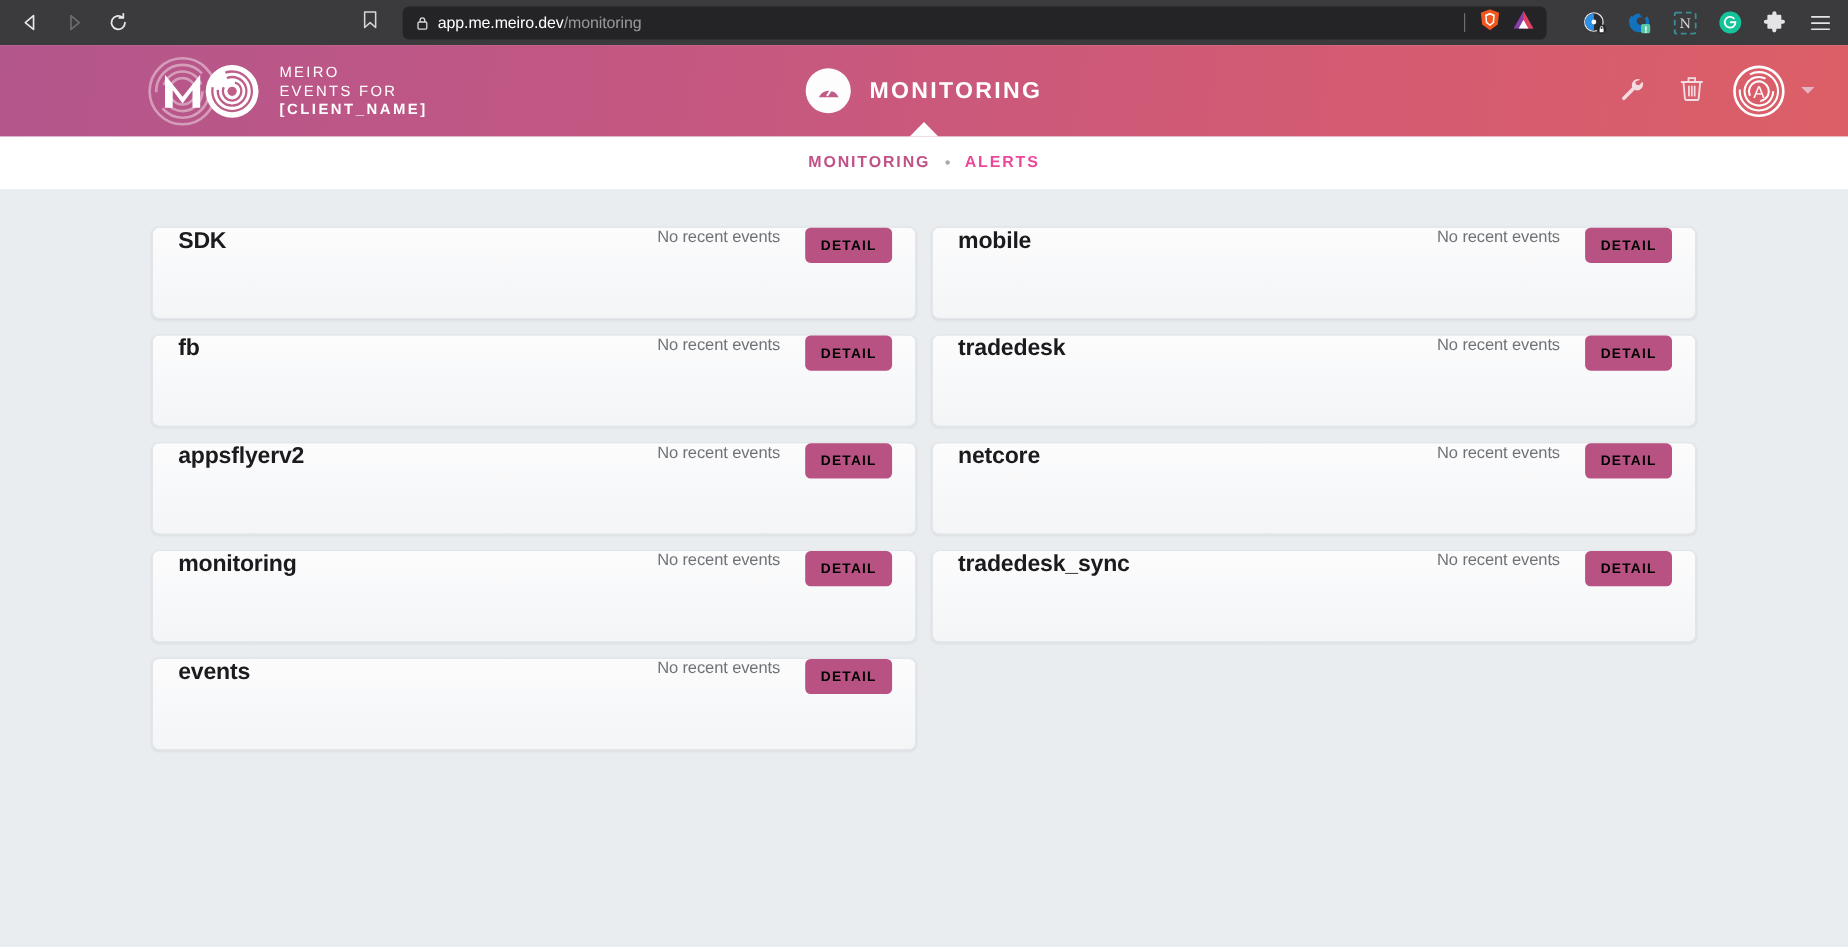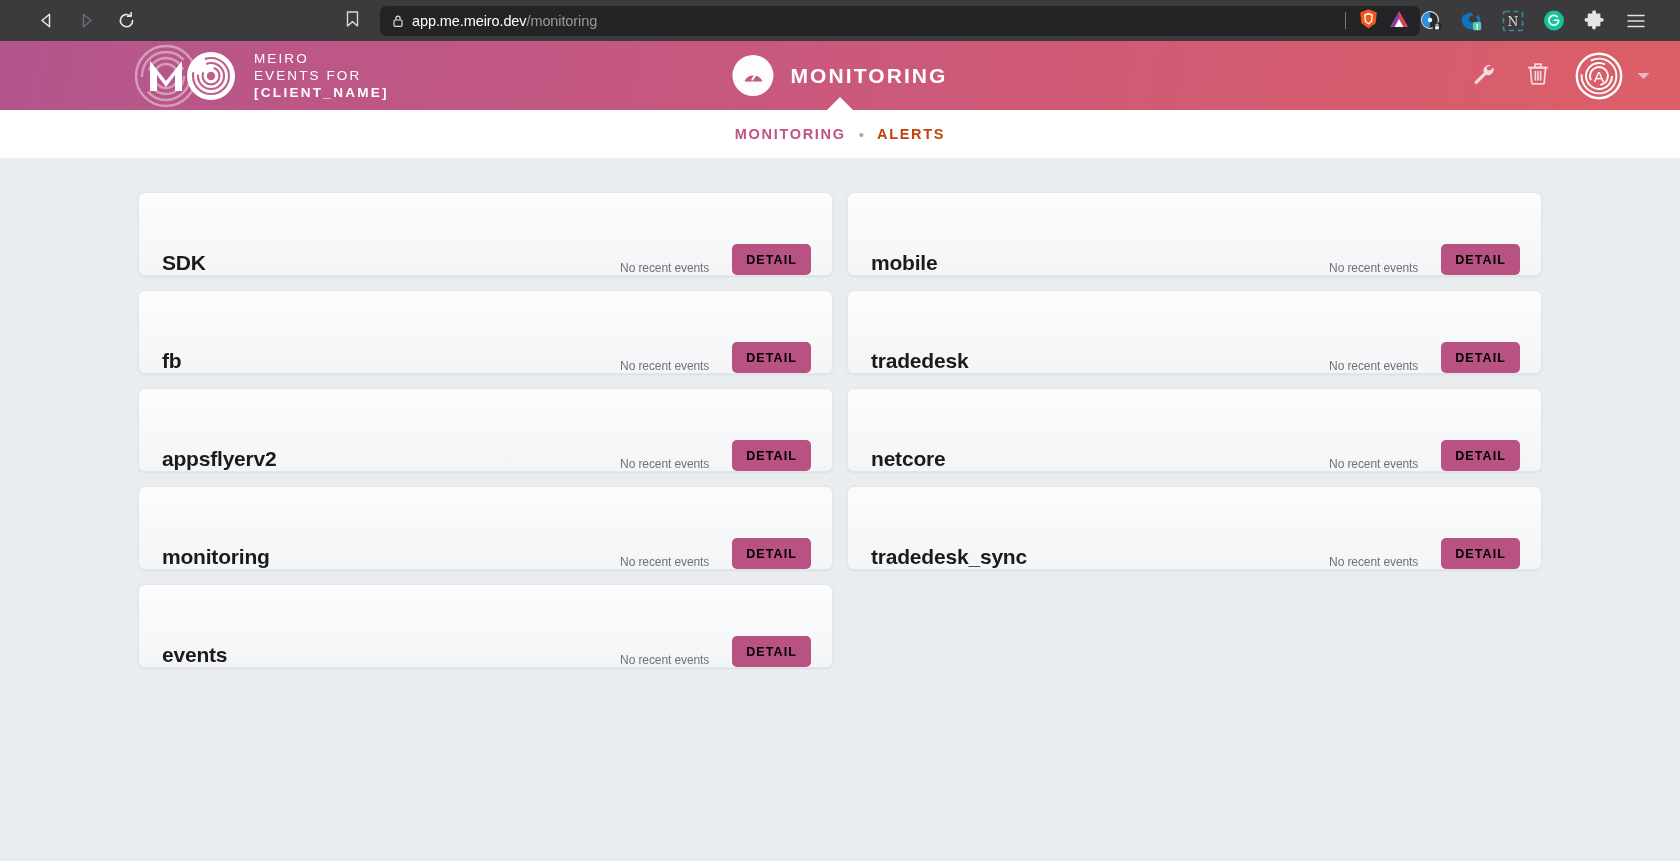--- a/index.html
+++ b/index.html
@@ -11,21 +11,21 @@
     font-family: "Liberation Sans", sans-serif;
     background: #e9edf0;
   }
 
   
   .browser-bar {
     height: 41px;
     background: #3b3b3e;
     display: flex;
     align-items: center;
-    padding: 0 23px;
+    padding: 0 4px;
     position: relative;
   }
   .nav-btns { display: flex; align-items: center; gap: 6px; margin-left: 6px; }
   .nav-btn {
     width: 34px; height: 30px;
     display: flex; align-items: center; justify-content: center;
     border-radius: 4px;
   }
   .nav-btn svg { display: block; }
 
@@ -69,21 +69,21 @@
     margin-left: auto;
     display: flex;
     align-items: center;
     gap: 19px;
     padding-right: 10px;
   }
   .ext-icon { width: 22px; height: 22px; display: flex; align-items: center; justify-content: center; position: relative; }
 
   
   .app-header {
-    height: 69px;
+    height: 83px;
     background: linear-gradient(100deg, #b3568c 0%, #c25783 32%, #d05a76 64%, #dc5f67 100%);
     display: flex;
     align-items: center;
     position: relative;
   }
   .brand {
     display: flex;
     align-items: center;
     margin-left: 132px;
   }
@@ -156,21 +156,21 @@
     background: #ffffff;
     display: flex;
     align-items: center;
     justify-content: center;
     gap: 13px;
   }
   .subnav-item {
     font-size: 14.5px;
     font-weight: bold;
     letter-spacing: 1.7px;
-    color: #c2410c;
+    color: #ec4899;
   }
   .subnav-item.active { color: #c15287; }
   .subnav-sep { color: #a9a9ad; font-size: 15px; line-height: 1; }
 
   
   .content {
     background: #e9edf0;
     height: 730px;
     padding-top: 34px;
   }
@@ -182,35 +182,34 @@
   }
   .col { flex: 1; display: flex; flex-direction: column; gap: 14px; }
 
   .card {
     height: 84px;
     border-radius: 7px;
     background: linear-gradient(180deg, #fcfcfd 0%, #f7f8f9 55%, #f4f5f7 100%);
     border: 1px solid #e2e5e9;
     box-shadow: 0 1px 2px rgba(30,40,55,0.07);
     display: flex;
-    align-items: flex-end;
+    align-items: flex-start;
     padding: 0 21px 0 23px;
   }
   .card-title {
     font-size: 21px;
     font-weight: bold;
     color: #1b1b1e;
     letter-spacing: -0.2px;
   }
   .card-status {
     margin-left: auto;
-    font-size: 12px;
+    font-size: 15px;
     color: #6f7276;
     letter-spacing: -0.1px;
-    margin-top: 13px;
   }
   .detail-btn {
     margin-left: 23px;
     background: #b85283;
     color: #000000;
     font-size: 12.5px;
     font-weight: bold;
     letter-spacing: 1.1px;
     border: none;
     border-radius: 5px;

